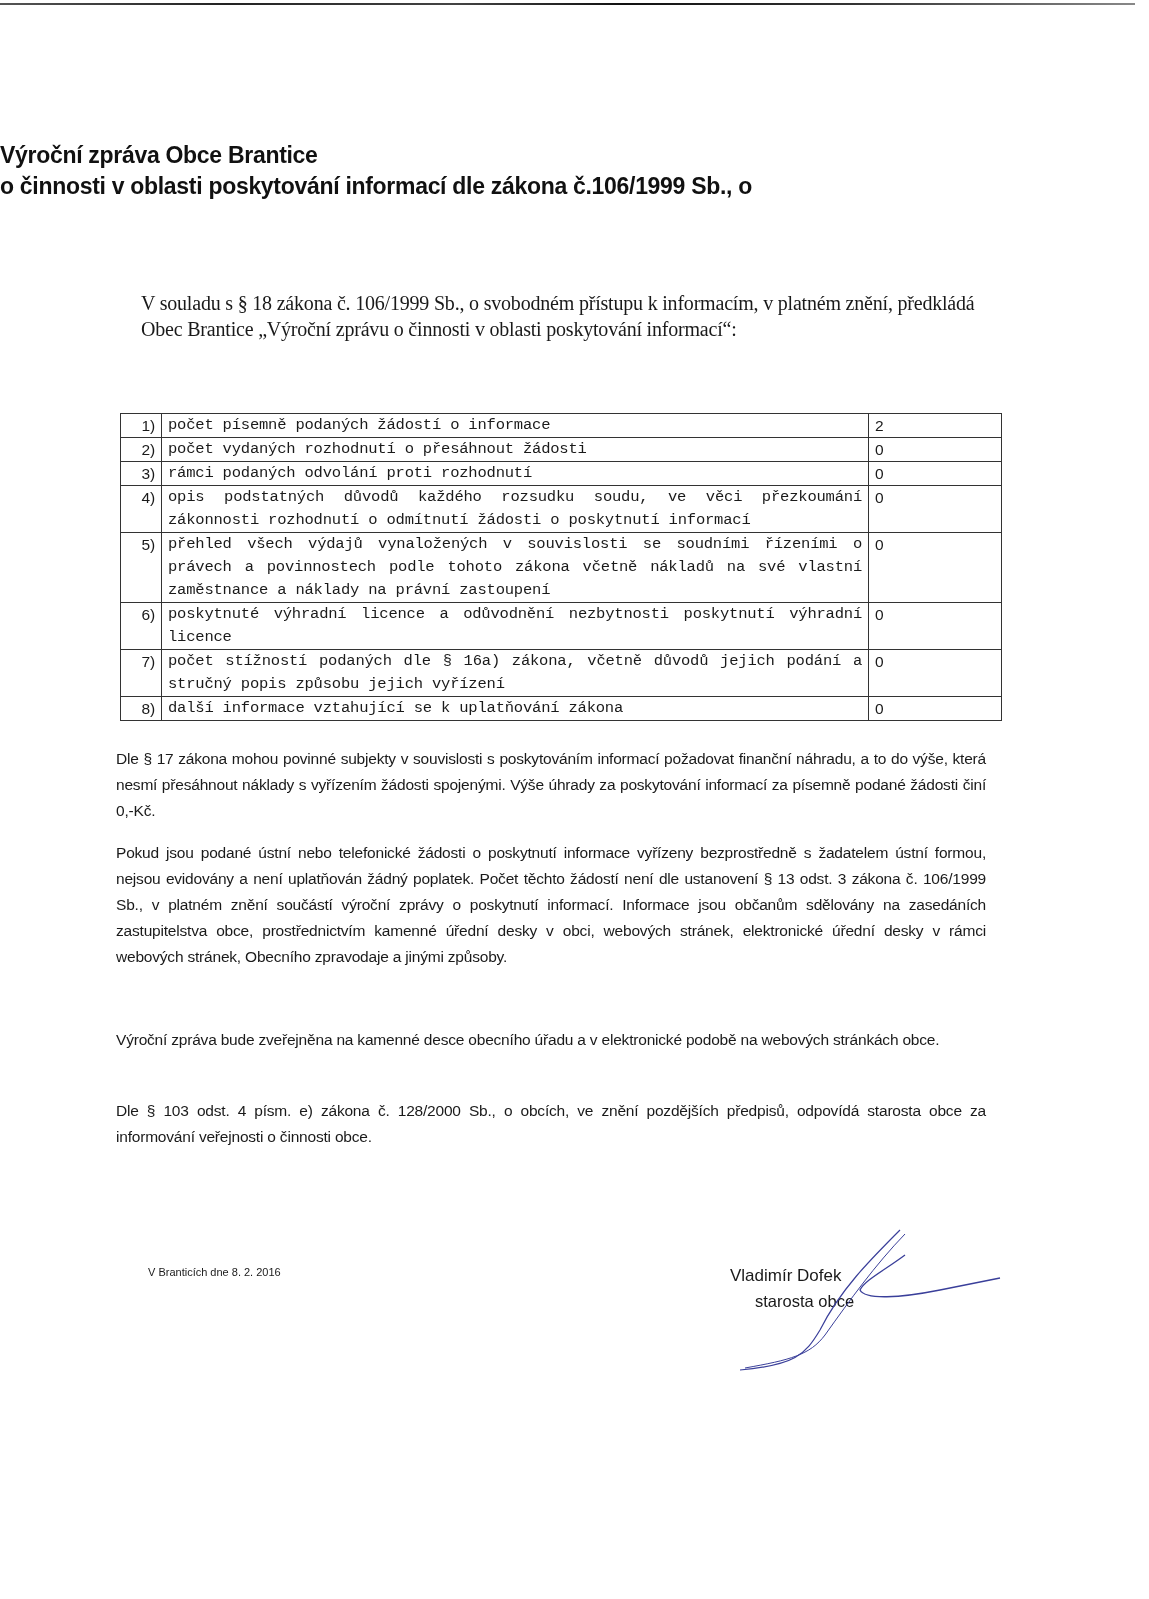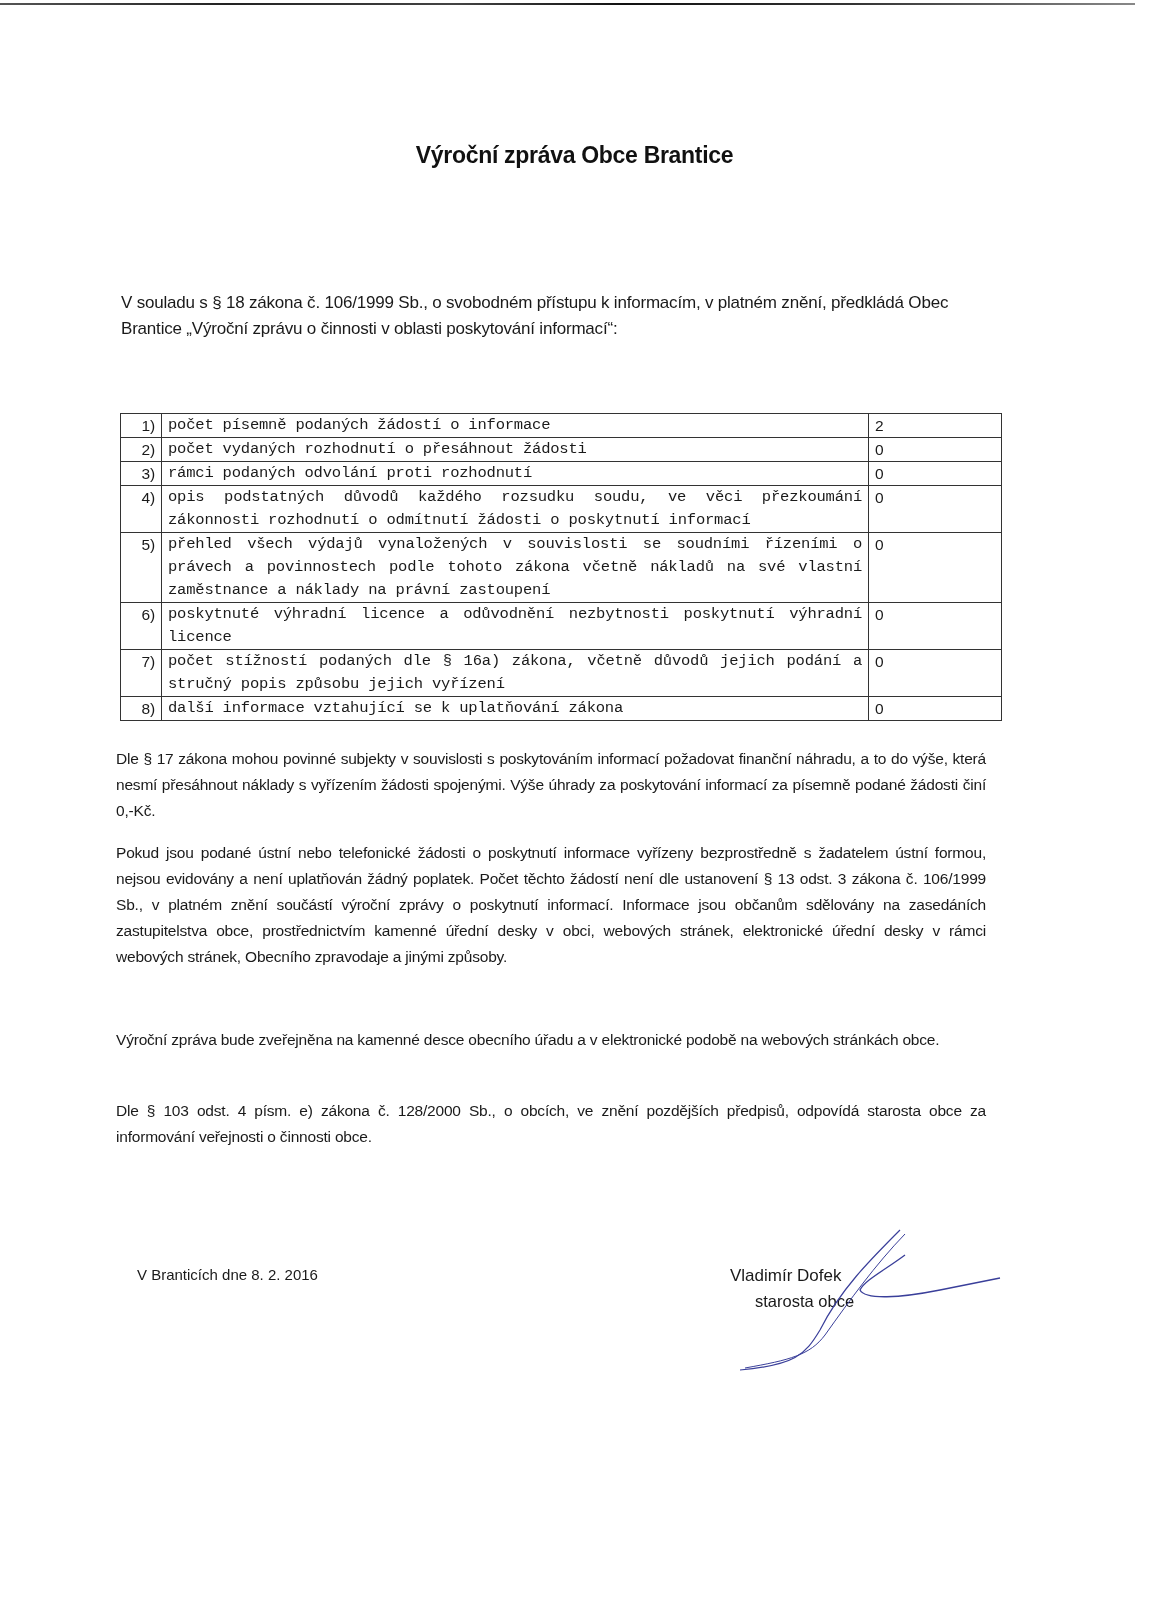--- a/index.html
+++ b/index.html
@@ -1,43 +1,44 @@
 <!DOCTYPE html>
 <html><head>
 <meta charset="utf-8">
 <style>
   html, body { margin: 0; padding: 0; background: #ffffff; }
   body { width: 1149px; height: 1599px; position: relative; overflow: hidden;
          font-family: "Liberation Sans", sans-serif; color: #1a1a1a; }
   .scan-edge { position: absolute; left: 0; top: 3px; width: 1135px; height: 2px;
                background: linear-gradient(90deg,#555 0%,#222 20%,#444 40%,#111 55%,#333 75%,#888 100%); }
-  .title { position: absolute; top: 140px; left: 0; width: 1149px; text-align: center;
+  .title { position: absolute; top: 140px; left: 0; width: 1149px; 
            font-weight: bold; font-size: 23px; line-height: 31px; color: #111; letter-spacing: -0.3px; }
-  .intro { position: absolute; top: 290px; left: 121px; width: 870px; font-size: 17px;
-           line-height: 26px; letter-spacing: -0.2px; }
+  .intro { position: absolute; top: 290px; left: 141px; width: 870px; font-size: 20px;
+           line-height: 26px; letter-spacing: -0.2px; font-family: Liberation Serif, serif; }
   table.report { position: absolute; top: 413px; left: 120px; width: 882px; border-collapse: collapse;
                  font-size: 15.5px; line-height: 23px; letter-spacing: -0.2px; }
   table.report td { border: 1.5px solid #333; padding: 0 6px; vertical-align: top; }
   td.num { width: 28px; text-align: right; padding-right: 6px; }
   td.val { width: 120px; }
   td.desc { text-align: justify; font-family: Liberation Mono, monospace; }
   .para { position: absolute; left: 116px; width: 870px; font-size: 15.5px; line-height: 26px;
           text-align: justify; letter-spacing: -0.2px; }
-  .place-date { position: absolute; top: 1266px; left: 137px; font-size: 15px; }
+  .place-date { position: absolute; top: 1266px; left: 148px; font-size: 11px; }
   .signer-name { position: absolute; top: 1266px; left: 730px; font-size: 17px; }
   .signer-role { position: absolute; top: 1292px; left: 755px; font-size: 16.5px; }
   svg.signature { position: absolute; left: 700px; top: 1220px; }
 </style>
 </head>
 <body>
 
 <div class="scan-edge"></div>
 
 <div class="title">
   <div>Výroční zpráva Obce Brantice</div>
+  <div>o činnosti v oblasti poskytování informací dle zákona č.106/1999 Sb., o</div>
 </div>
 
 <div class="intro">V souladu s § 18 zákona č. 106/1999 Sb., o svobodném přístupu k informacím, v platném znění, předkládá Obec Brantice „Výroční zprávu o činnosti v oblasti poskytování informací“:</div>
 
 <table class="report">
   <tbody>
     <tr>
       <td class="num">1)</td>
       <td class="desc">počet písemně podaných žádostí o informace</td>
       <td class="val">2</td>

